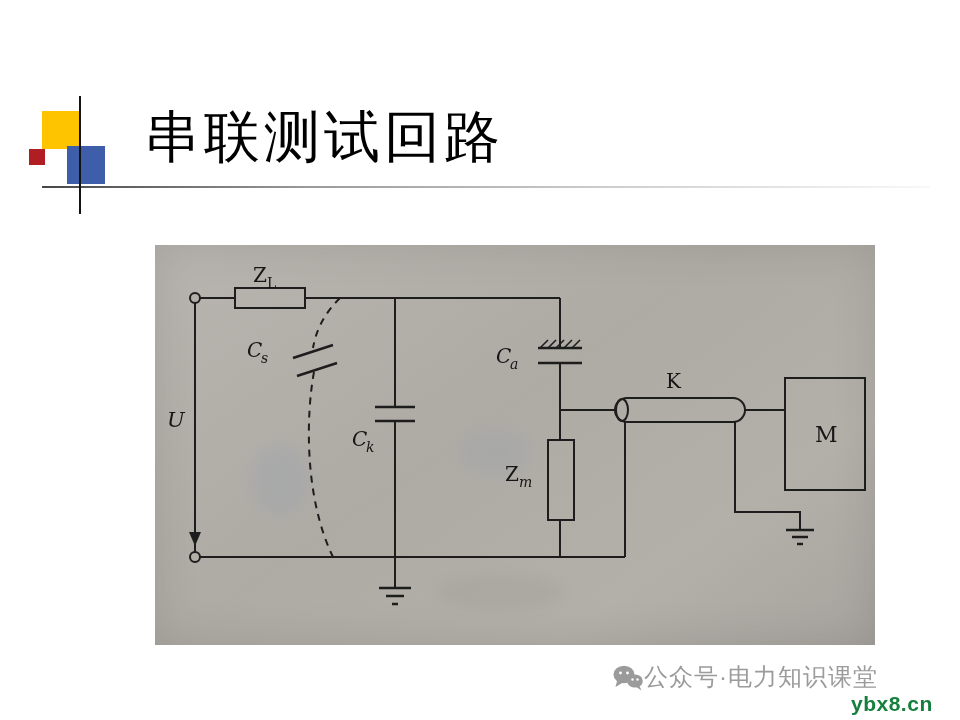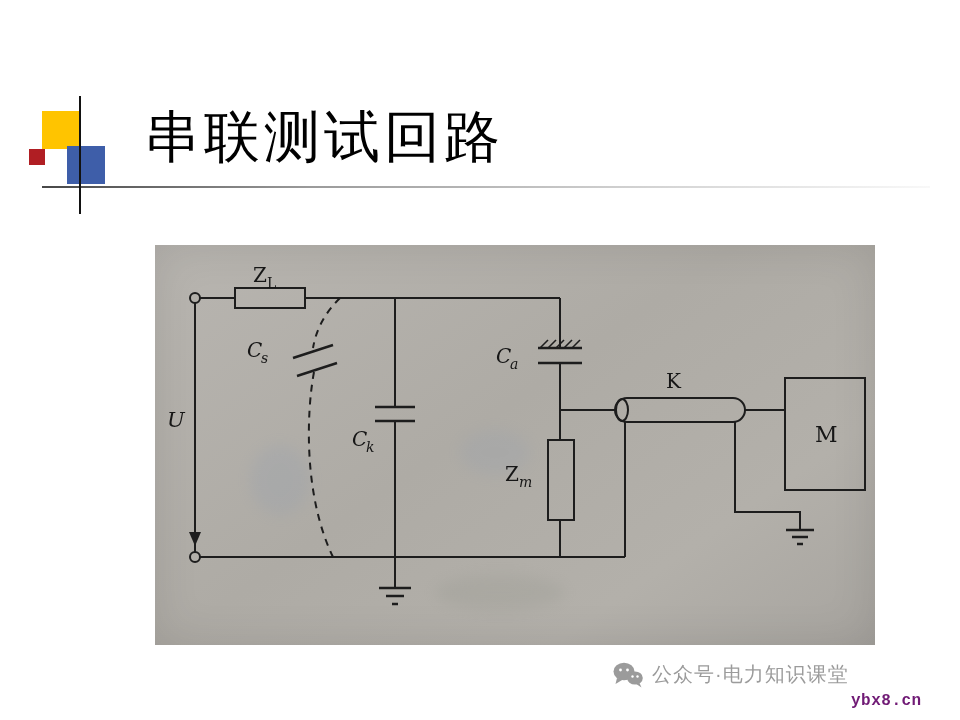--- a/index.html
+++ b/index.html
@@ -32,26 +32,26 @@
     box-shadow:inset 0 0 45px rgba(0,0,0,.10);
   }
   .blob{position:absolute;border-radius:50%;filter:blur(7px);}
   .blob1{left:95px;top:200px;width:60px;height:70px;background:#7e93b5;opacity:.14;}
   .blob2{left:305px;top:185px;width:70px;height:45px;background:#7e93b5;opacity:.12;}
   .blob3{left:280px;top:330px;width:130px;height:35px;background:#8a8d84;opacity:.18;}
   svg.circuit{position:absolute;left:0;top:0;width:720px;height:400px;}
 
   
   .watermark{
-    position:absolute;left:612px;top:661px;display:flex;align-items:center;gap:8px;
-    color:var(--watermark-gray,#9b9b9b);font-size:20px;letter-spacing:1px;white-space:nowrap;
+    position:absolute;left:612px;top:661px;display:flex;align-items:center;
+    color:var(--watermark-gray,#9b9b9b);font-size:24px;letter-spacing:1px;white-space:nowrap;
   }
   .site{
-    position:absolute;left:851px;top:692px;font-weight:bold;font-size:16px;
-    color:#701a75;text-shadow:0 1px 0 rgba(255,255,255,.55);letter-spacing:.5px;font-family:Liberation Mono, monospace;
+    position:absolute;left:851px;top:692px;font-weight:bold;font-size:21px;
+    color:#15803d;text-shadow:0 1px 0 rgba(255,255,255,.55);letter-spacing:.5px;
   }
 </style>
 </head>
 <body>
 
 <div class="slide">
 
   <div class="deco-vline"></div>
   <div class="sq sq-yellow"></div>
   <div class="sq sq-red"></div>

